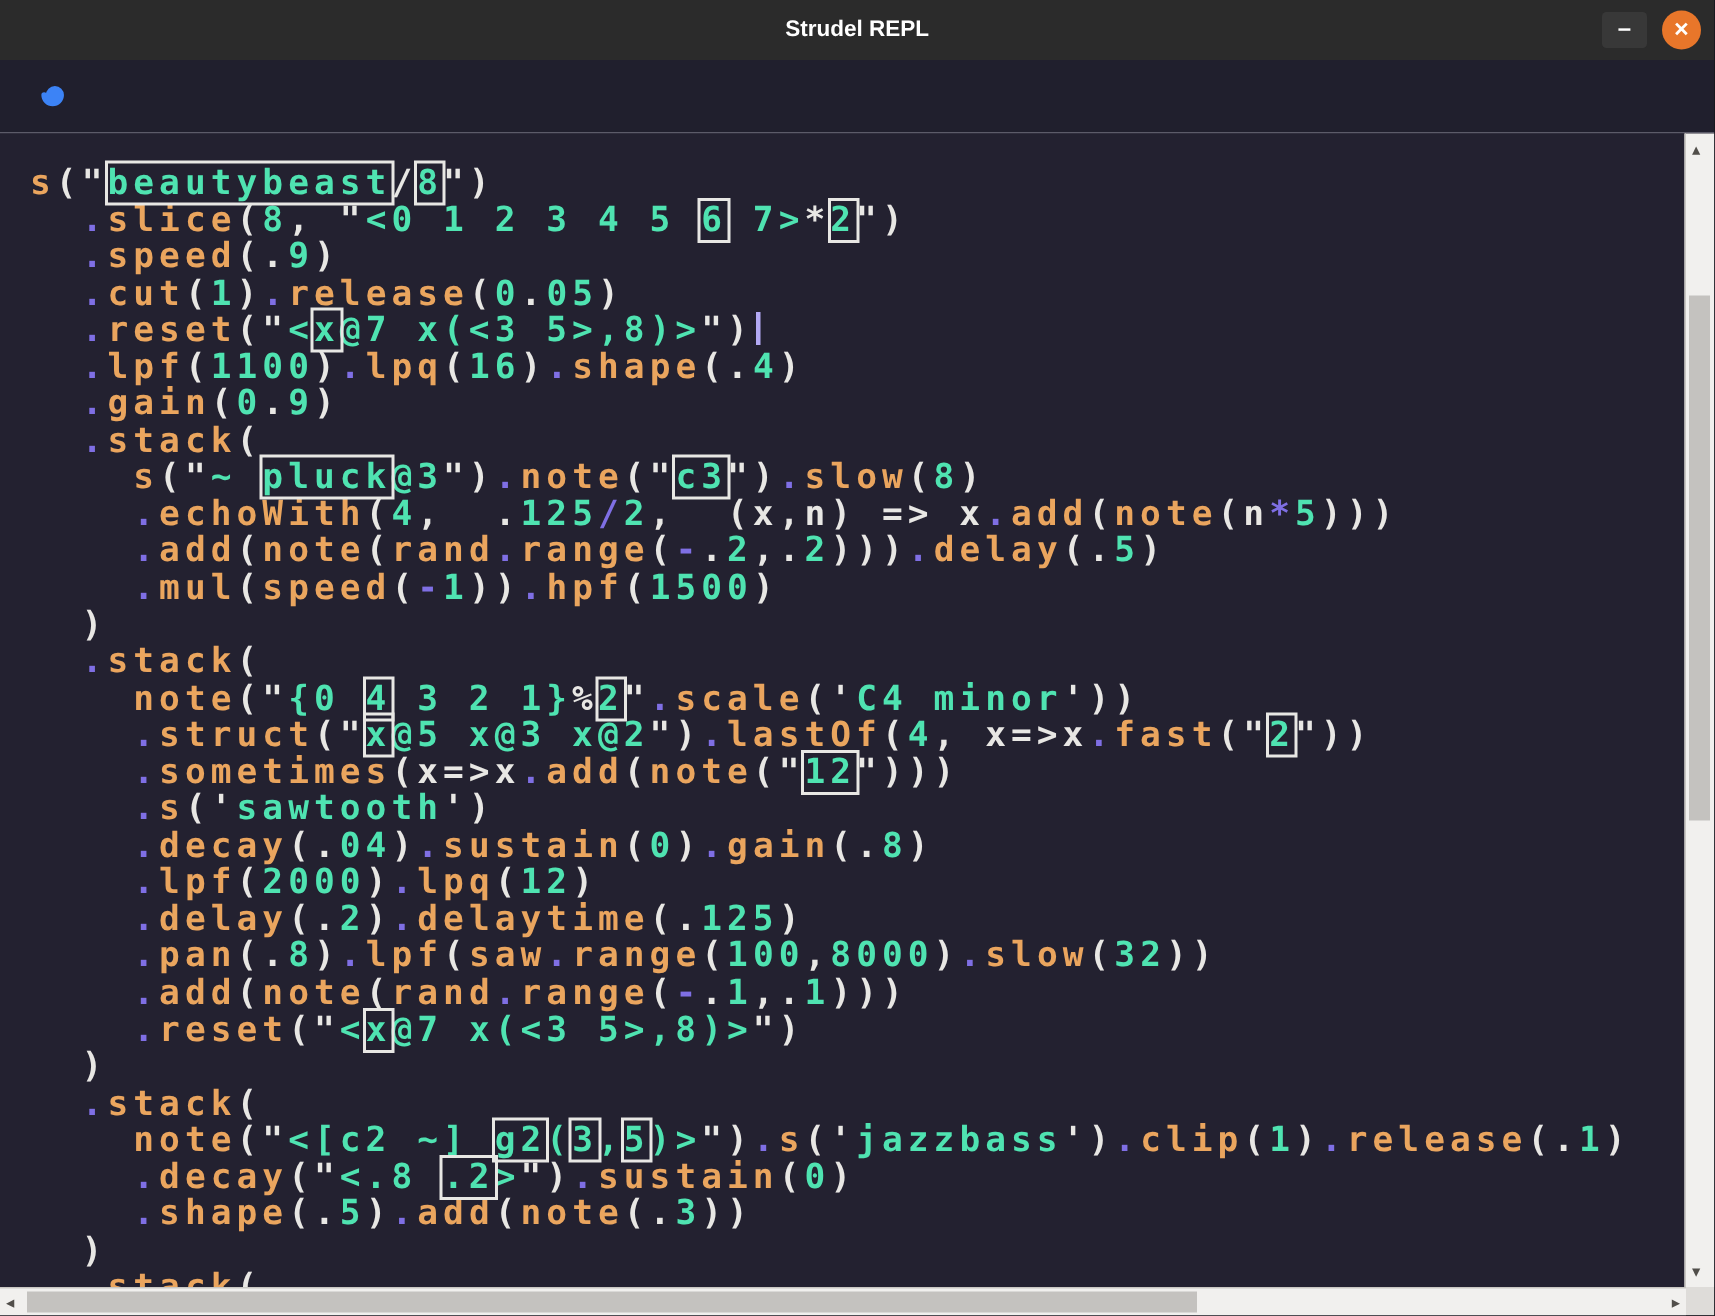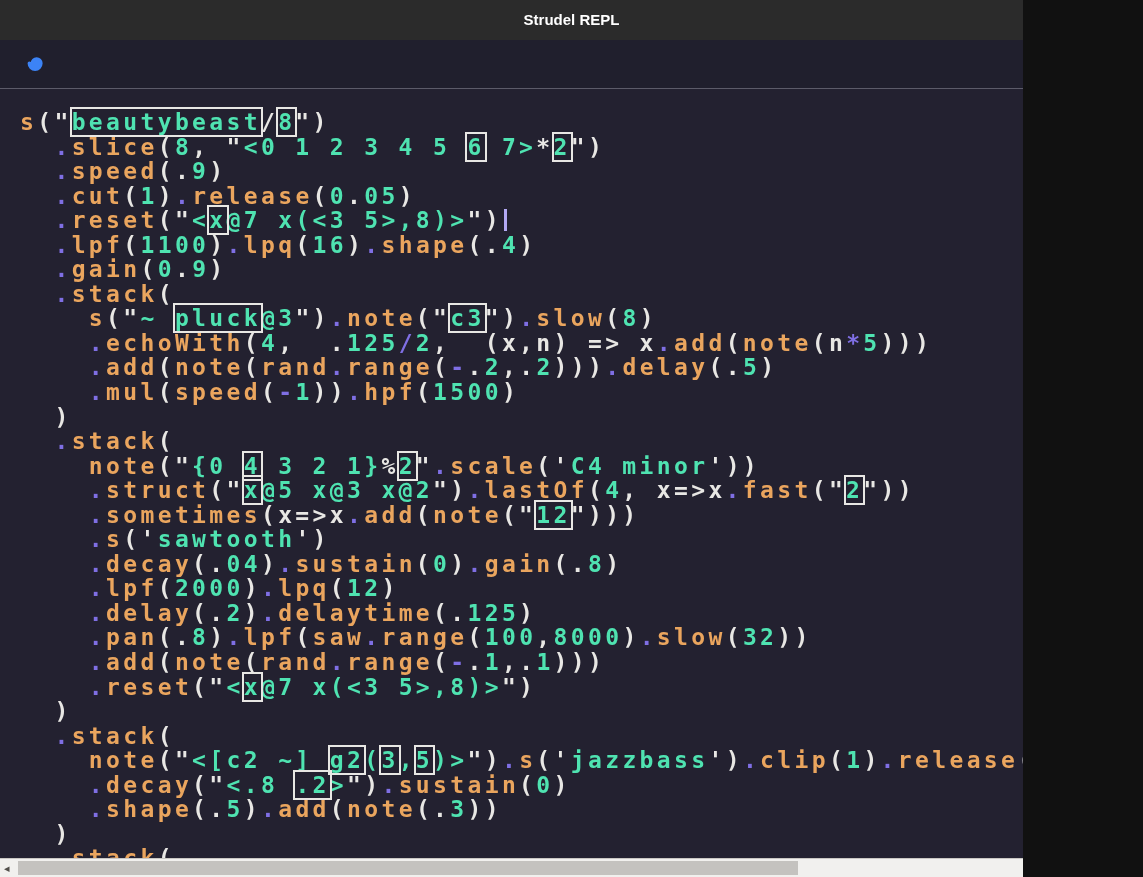--- a/index.html
+++ b/index.html
@@ -1,16 +1,16 @@
 <!DOCTYPE html>
 <html><head>
 <meta charset="utf-8">
 <style>
   html,body{margin:0;padding:0;background:#111;}
-  #window{position:relative;width:1023px;height:877px;overflow:hidden;background:var(--editor-bg,#232130);font-family:"Liberation Sans",sans-serif;}
+  #window{position:relative;width:1143px;height:877px;overflow:hidden;background:var(--editor-bg,#232130);font-family:"Liberation Sans",sans-serif;}
   
   .titlebar{position:absolute;left:0;top:0;width:1143px;height:40px;background:var(--titlebar,#2b2b2b);}
   .titlebar .title{position:absolute;left:0;right:0;top:0;height:40px;line-height:40px;text-align:center;color:#fff;font-weight:bold;font-size:15px;}
   .btn-min{position:absolute;right:45px;top:8px;width:30px;height:24px;background:#383838;border:none;border-radius:3px;color:#fff;font-size:16px;font-weight:bold;line-height:20px;cursor:default;}
   .btn-close{position:absolute;right:9px;top:7px;width:26px;height:26px;border-radius:50%;background:var(--close,#e8762a);border:none;color:#fff;font-size:13px;font-weight:bold;line-height:24px;text-align:center;cursor:default;}
   
   .appheader{position:absolute;left:0;top:40px;width:1143px;height:48px;background:var(--header-bg,#201f2d);border-bottom:1px solid var(--header-border,#5c5b69);}
   .logo{position:absolute;left:21px;top:10px;width:28px;height:28px;display:block;}
   
   .editor{position:absolute;left:0;top:89px;width:1143px;height:788px;background:var(--editor-bg,#232130);}

